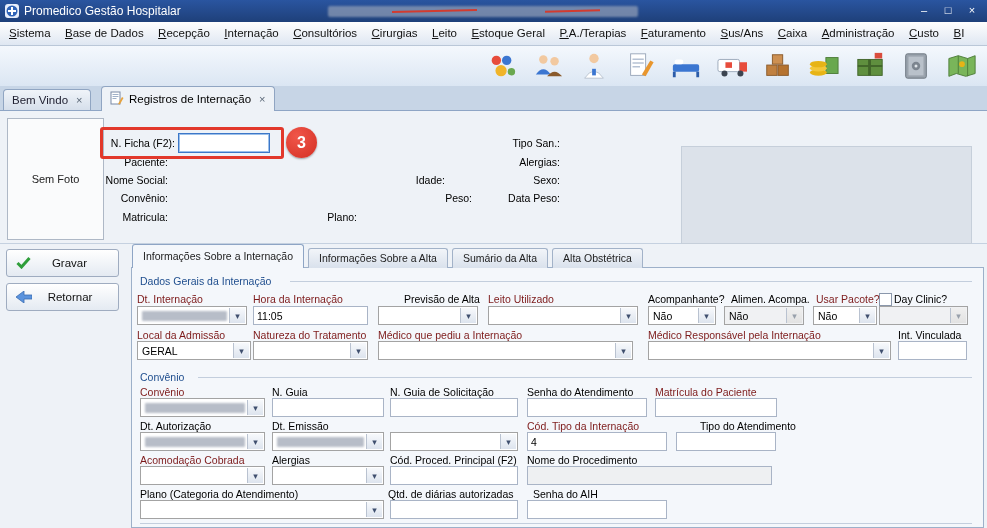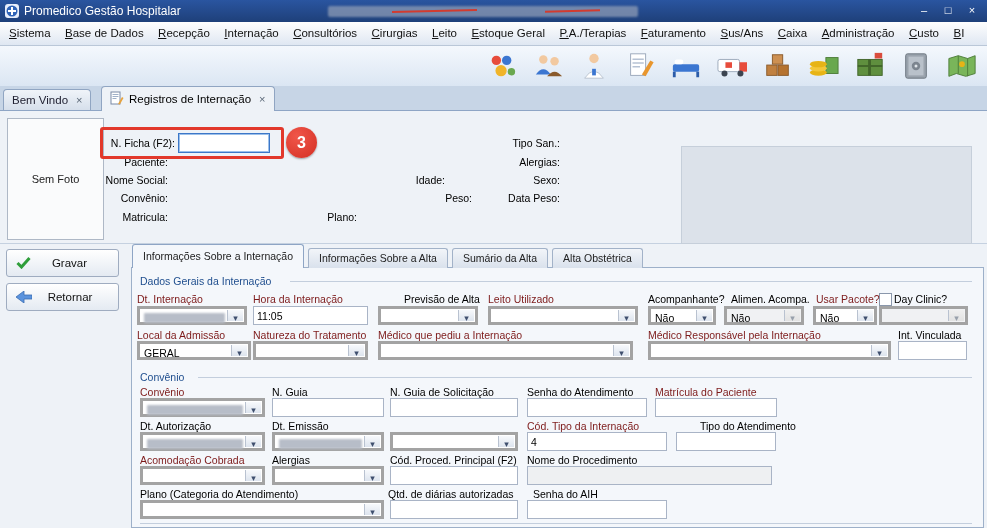--- a/index.html
+++ b/index.html
@@ -60,21 +60,21 @@
              background:radial-gradient(circle at 35% 30%, #f0564a, #d42f23); color:#fff;
              font-size:16px; font-weight:bold; display:flex; align-items:center; justify-content:center;
              z-index:8; box-shadow:0 1px 2px rgba(0,0,0,.35);}
 
   
   .tinput {position:absolute; height:19px; border:1px solid #a9b4c6; background:#fff;
            font:10.5px "Liberation Sans", sans-serif; padding:1px 3px; box-sizing:border-box;}
   .tinput.dis {background:#eef0f2;}
   .tinput.focus {border:1px solid #3c77c8; outline:1px solid #9cc0ea; outline-offset:-2px;}
 
-  .combo {position:absolute; height:19px; background:#fff; border:3px solid #a3a3a3; box-sizing:border-box;}
+  .combo {position:absolute; height:19px; background:#fff; border:1px solid #a3a3a3; box-sizing:border-box;}
   .combo .cval {position:absolute; left:4px; top:3px; right:18px; font-size:10.5px;
                 white-space:nowrap; overflow:hidden;}
   .combo .dd {position:absolute; right:1px; top:1px; bottom:1px; width:15px;
               background:linear-gradient(#f7f9fc,#dde4ee); border-left:1px solid #b9c2d0;
               color:#3f4f6e; font-size:9px; line-height:16px; text-align:center;}
   .combo .dd::after {content:"▾";}
   .combo.dis {background:#f0f1f3;}
   .combo.dis .dd {background:linear-gradient(#efefef,#e2e2e2); color:#98a0ab;}
   .redact {position:absolute; left:4px; right:19px; top:4px; height:10px;
            background:#b7bdc8; filter:blur(1.2px); border-radius:1px;}

